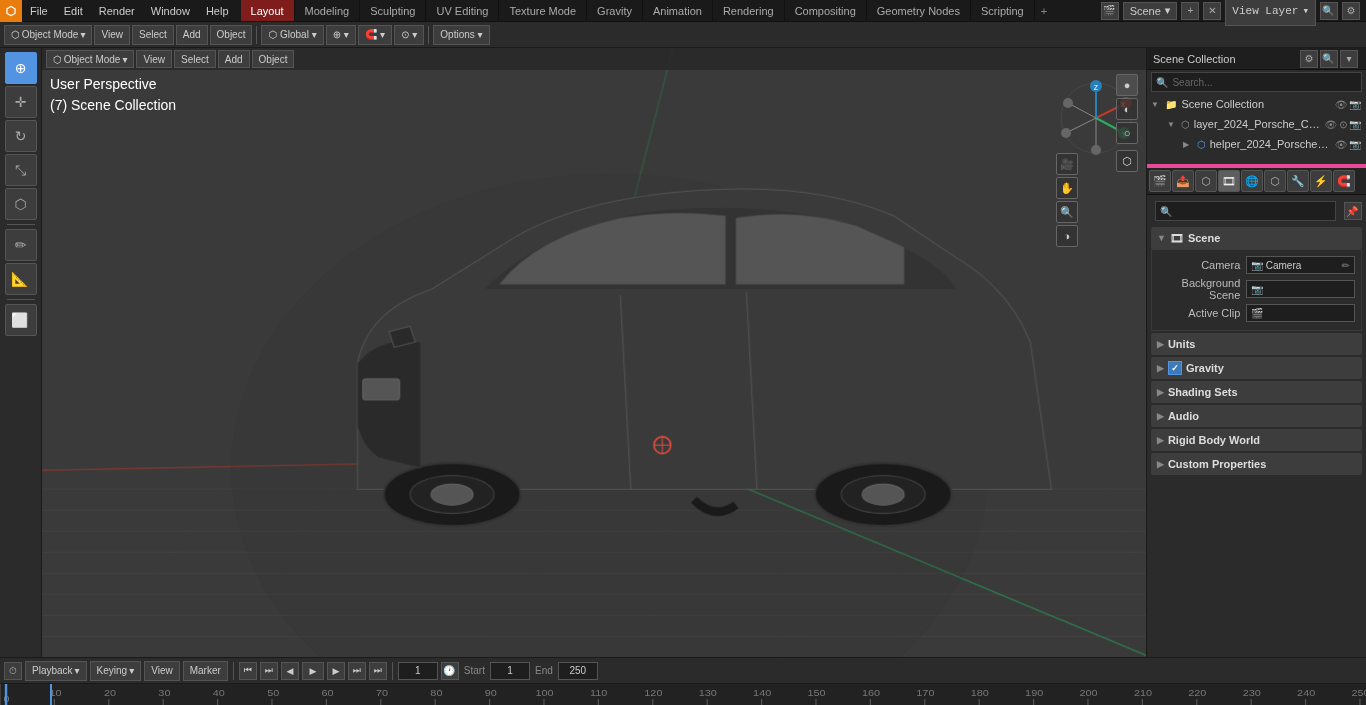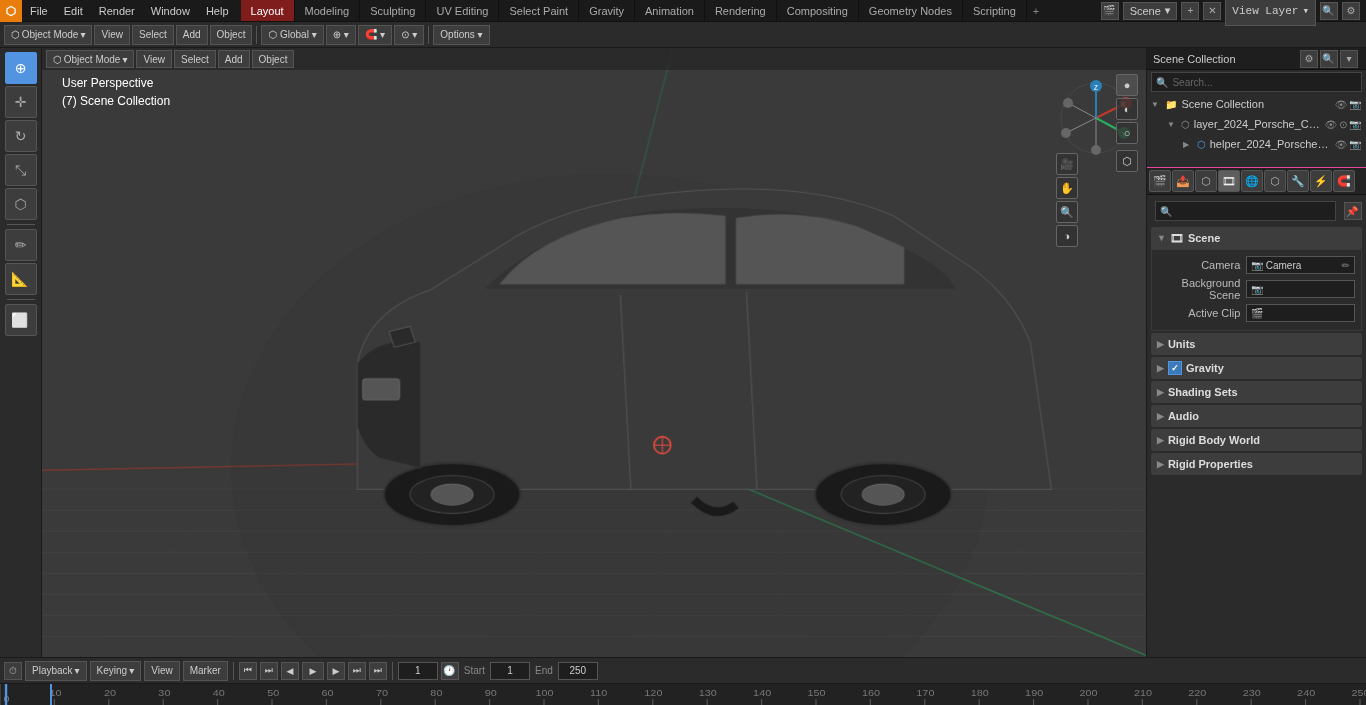--- a/index.html
+++ b/index.html
@@ -220,24 +220,23 @@
       display: flex;
       align-items: center;
       cursor: pointer;
       gap: 2px;
     }
     .viewport-info {
       position: absolute;
       top: 26px;
       left: 8px;
       z-index: 10;
-      font-size: 12px;
+      font-size: 14px;
       color: #fff;
       line-height: 1.5;
-      margin-left: 12px;
     }
     .viewport-gizmo {
       position: absolute;
       top: 30px;
       right: 10px;
       z-index: 10;
       width: 80px;
       height: 80px;
     }
     .vp-ctrl-btn {
@@ -260,21 +259,21 @@
       background: #2b2b2b;
       border-left: 1px solid #1a1a1a;
       display: flex;
       flex-direction: column;
       flex-shrink: 0;
     }
 
     
     .outliner {
       height: 120px;
-      border-bottom: 1px solid #ec4899;
+      border-bottom: 4px solid #ec4899;
       overflow: hidden;
     }
     .outliner-header {
       height: 22px;
       background: #1e1e1e;
       display: flex;
       align-items: center;
       justify-content: space-between;
       padding: 0 6px;
       border-bottom: 1px solid #111;
@@ -498,21 +497,21 @@
     <div class="menu-item">Edit</div>
     <div class="menu-item">Render</div>
     <div class="menu-item">Window</div>
     <div class="menu-item">Help</div>
   </div>
   <div class="workspace-tabs">
     <div class="workspace-tab active">Layout</div>
     <div class="workspace-tab">Modeling</div>
     <div class="workspace-tab">Sculpting</div>
     <div class="workspace-tab">UV Editing</div>
-    <div class="workspace-tab">Select Paint</div>
+    <div class="workspace-tab">Texture Mode</div>
     <div class="workspace-tab">Gravity</div>
     <div class="workspace-tab">Animation</div>
     <div class="workspace-tab">Rendering</div>
     <div class="workspace-tab">Compositing</div>
     <div class="workspace-tab">Geometry Nodes</div>
     <div class="workspace-tab">Scripting</div>
     <div class="workspace-tab-add">+</div>
   </div>
   <div class="top-right-controls">
     <div class="icon-btn">🎬</div>
@@ -832,21 +831,21 @@
       <div class="props-section">
         <div class="props-section-header">
           <span class="arrow">▶</span>
           <span>Rigid Body World</span>
         </div>
       </div>
 
       <div class="props-section">
         <div class="props-section-header">
           <span class="arrow">▶</span>
-          <span>Rigid Properties</span>
+          <span>Custom Properties</span>
         </div>
       </div>
 
     </div>
   </div>
 </div>
 
 <div class="timeline-area">
 
   <div class="timeline-top-row">

